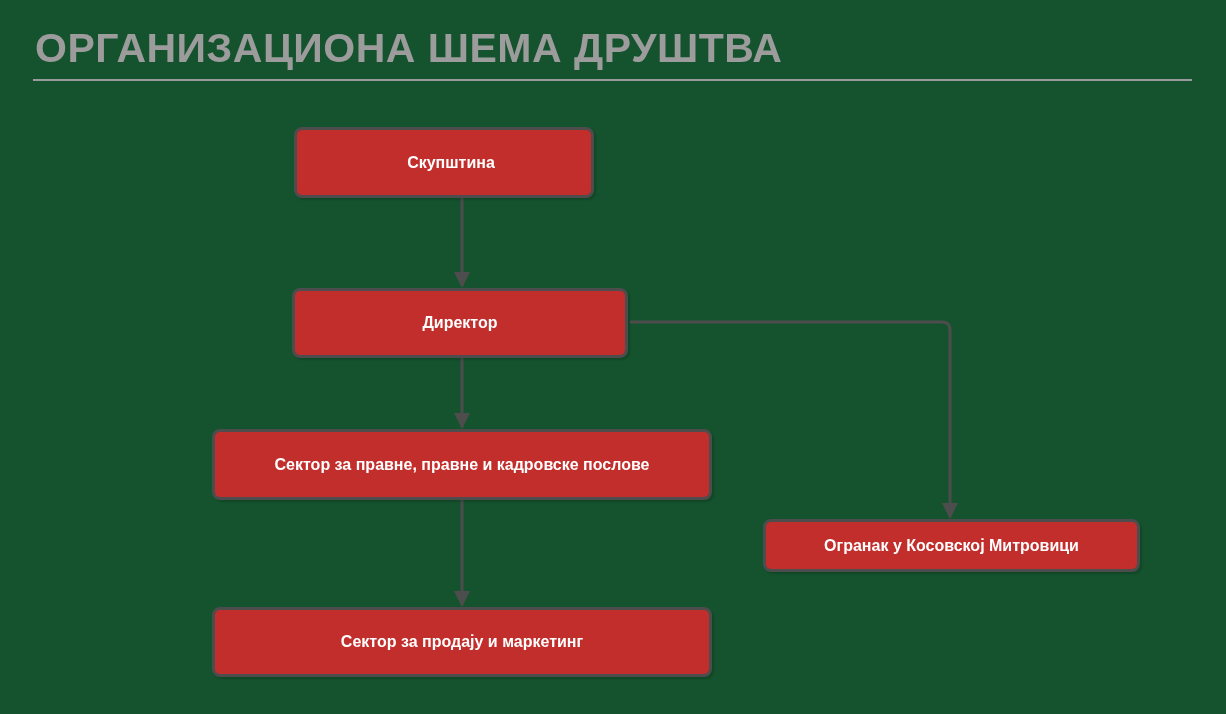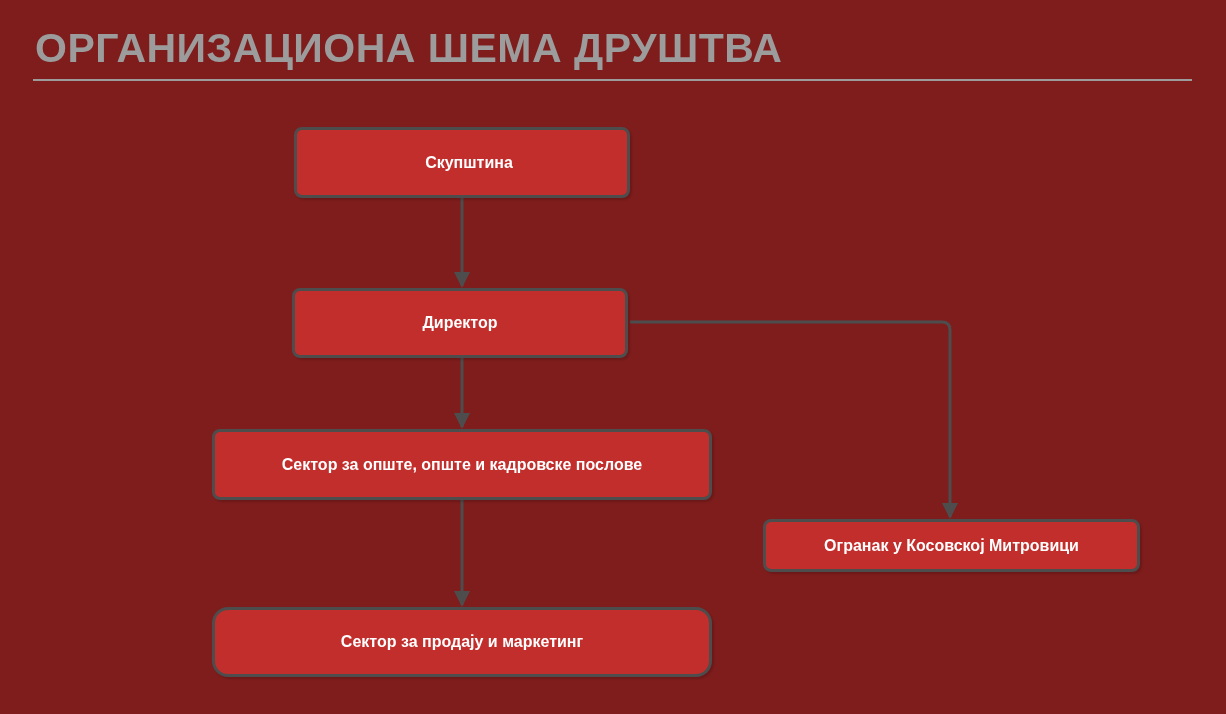--- a/index.html
+++ b/index.html
@@ -5,21 +5,21 @@
   html, body {
     margin: 0;
     padding: 0;
     background: #ffffff;
     font-family: "Liberation Sans", "DejaVu Sans", sans-serif;
   }
   #stage {
     position: relative;
     width: 1226px;
     height: 714px;
-    background: #7f1d1d;
+    background: #14532d;
     overflow: hidden;
   }
   .page-title {
     position: absolute;
     left: 35px;
     top: 26px;
     margin: 0;
     font-size: 41px;
     line-height: 44px;
     font-weight: bold;
@@ -78,29 +78,29 @@
     </defs>
     <g id="edges">
         <path d="M462,198 L462,286" fill="none" stroke="#4d4d4d" stroke-width="3" marker-end="url(#arrowhead)"></path>
         <path d="M462,358 L462,427" fill="none" stroke="#4d4d4d" stroke-width="3" marker-end="url(#arrowhead)"></path>
         <path d="M462,500 L462,605" fill="none" stroke="#4d4d4d" stroke-width="3" marker-end="url(#arrowhead)"></path>
         <path d="M630,322 L942,322 Q950,322 950,330 L950,517" fill="none" stroke="#4d4d4d" stroke-width="3" marker-end="url(#arrowhead)"></path>
       </g>
   </svg>
 
   <div id="nodes">
-      <div class="node" style="left: 294px; top: 127px; width: 336px; height: 71px; padding-left: 28px;">
+      <div class="node" style="left: 294px; top: 127px; width: 300px; height: 71px; padding-left: 28px;">
         <span class="node-label">Скупштина</span>
       </div>
       <div class="node" style="left: 292px; top: 288px; width: 336px; height: 70px;">
         <span class="node-label">Директор</span>
       </div>
       <div class="node" style="left: 212px; top: 429px; width: 500px; height: 71px;">
-        <span class="node-label">Сектор за опште, опште и кадровске послове</span>
+        <span class="node-label">Сектор за правне, правне и кадровске послове</span>
       </div>
-      <div class="node" style="left: 212px; top: 607px; width: 500px; height: 70px; border-radius: 16px;">
+      <div class="node" style="left: 212px; top: 607px; width: 500px; height: 70px;">
         <span class="node-label">Сектор за продају и маркетинг</span>
       </div>
       <div class="node" style="left: 763px; top: 519px; width: 377px; height: 53px;">
         <span class="node-label">Огранак у Косовској Митровици</span>
       </div>
     </div>
 </div>
 
 </body></html>

